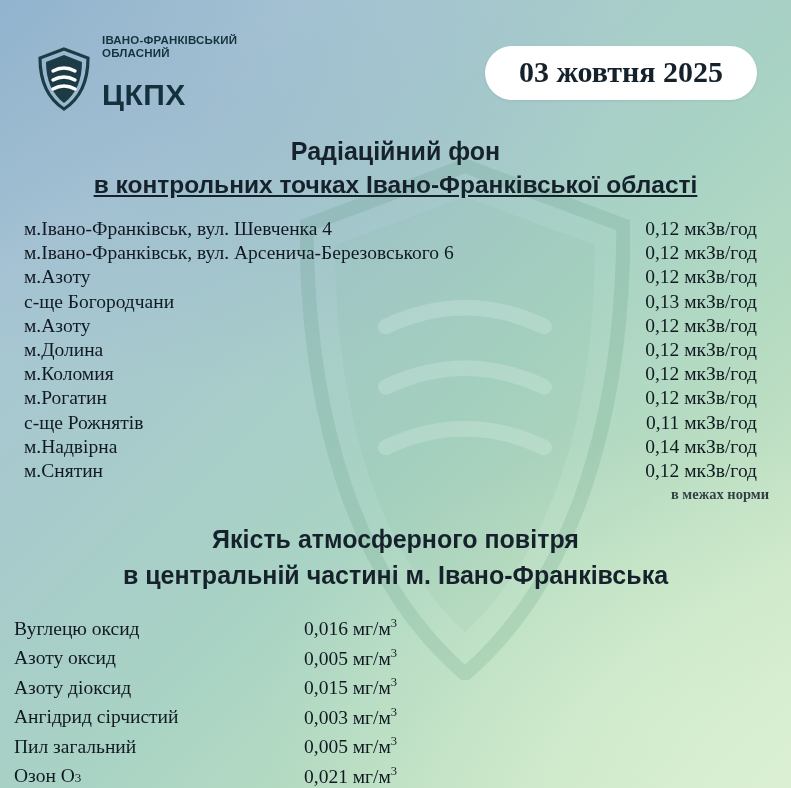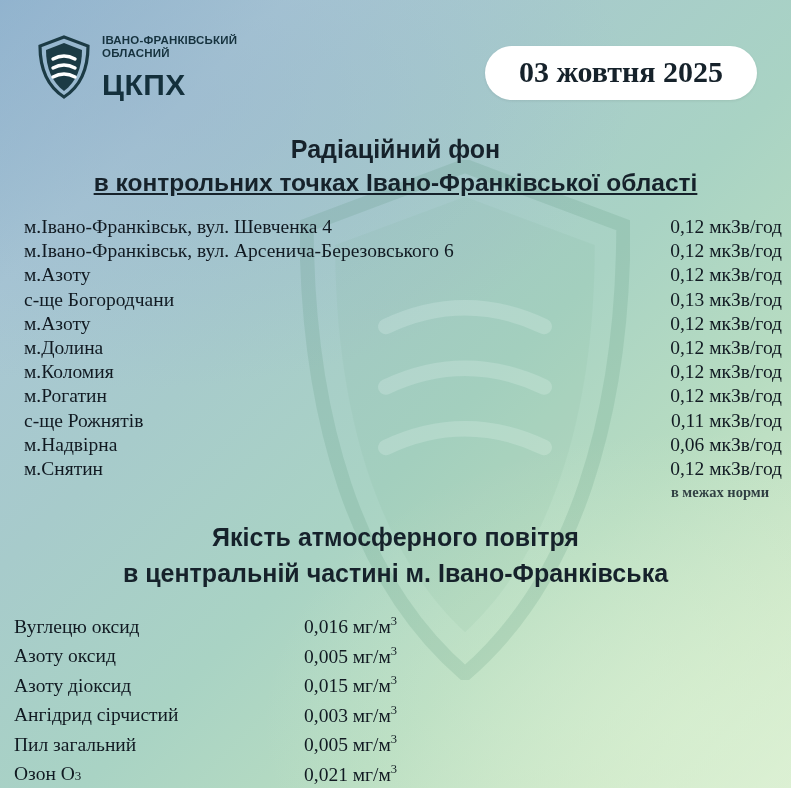--- a/index.html
+++ b/index.html
@@ -44,21 +44,21 @@
   
   .header {
     position: relative;
     padding: 30px 34px 0 38px;
     display: flex;
     align-items: flex-start;
     justify-content: space-between;
   }
   .logo {
     display: flex;
-    align-items: center;
+    align-items: flex-end;
     gap: 12px;
   }
   .logo-mark {
     width: 52px;
     height: 64px;
     flex: none;
     margin-top: 2px;
   }
   .logo-mark svg { width: 100%; height: 100%; display: block; }
   .logo-text { padding-top: 4px; }
@@ -70,21 +70,21 @@
     letter-spacing: 0.2px;
     color: #16323e;
   }
   .logo-big {
     font-family: "Liberation Sans", sans-serif;
     font-weight: bold;
     font-size: 30px;
     line-height: 32px;
     letter-spacing: 0.5px;
     color: #14303c;
-    margin-top: 9px;
+    margin-top: 19px;
   }
   .date-pill {
     background: #ffffff;
     border-radius: 28px;
     padding: 9px 34px 11px;
     margin-top: 16px;
     box-shadow: 0 1px 3px rgba(0,0,0,0.08);
   }
   .date-pill span {
     font-family: "Liberation Serif", serif;
@@ -97,35 +97,35 @@
 
   
   .section-title {
     position: relative;
     text-align: center;
     font-family: "Liberation Sans", sans-serif;
     font-weight: bold;
     color: #16222b;
   }
   .title-rad {
-    margin-top: 32px;
+    margin-top: 24px;
     font-size: 25px;
     line-height: 33px;
   }
   .title-rad .l2 { font-size: 24.5px; text-decoration: underline; }
   .title-air {
     margin-top: 18px;
     font-size: 25px;
     line-height: 36px;
   }
 
   
   .rad-table {
     position: relative;
-    margin: 16px 9px 0 24px;
+    margin: 16px 34px 0 24px;
   }
   .rad-row {
     display: flex;
     align-items: baseline;
     justify-content: space-between;
     font-size: 19.5px;
     line-height: 24.2px;
     color: #111a22;
     white-space: nowrap;
   }
@@ -235,21 +235,21 @@
       <div class="rad-row">
         <div class="place">м.Рогатин</div>
         <div class="val">0,12 мкЗв/год</div>
       </div>
       <div class="rad-row">
         <div class="place">с-ще Рожнятів</div>
         <div class="val">0,11 мкЗв/год</div>
       </div>
       <div class="rad-row">
         <div class="place">м.Надвірна</div>
-        <div class="val">0,06 мкЗв/год</div>
+        <div class="val">0,14 мкЗв/год</div>
       </div>
       <div class="rad-row">
         <div class="place">м.Снятин</div>
         <div class="val">0,12 мкЗв/год</div>
       </div>
     </div>
   <div class="norm-note" style="margin-right:22px;">в межах норми</div>
 
   <div class="section-title title-air">
     <div class="l1">Якість атмосферного повітря</div>

